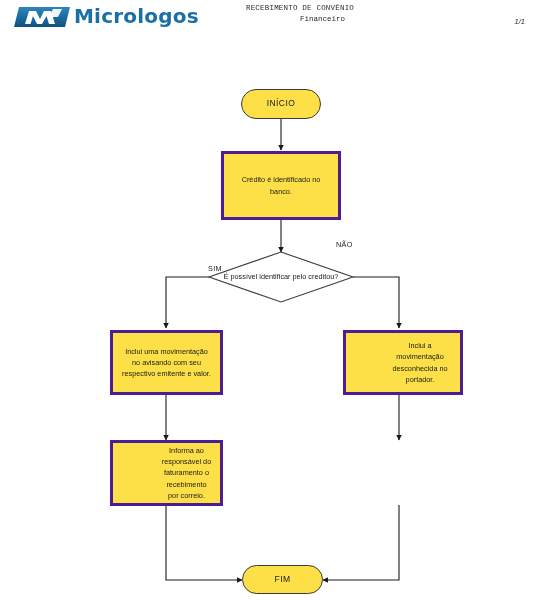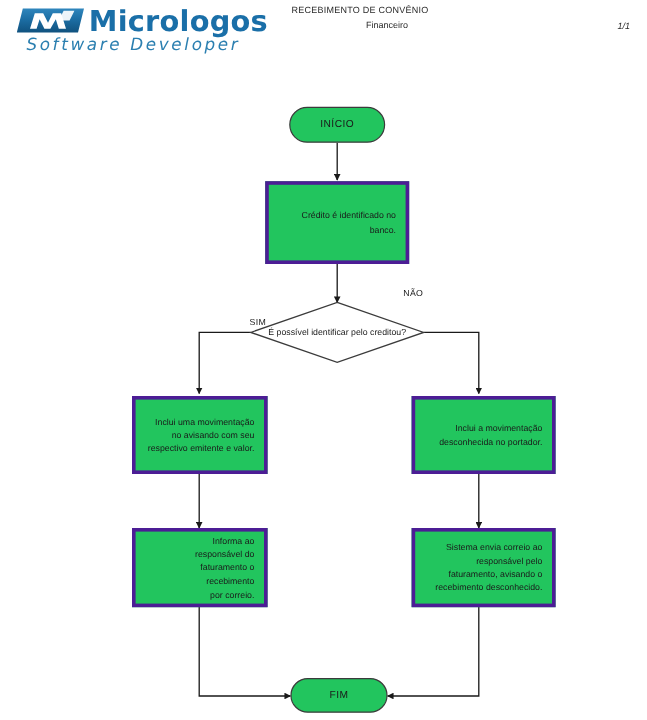--- a/index.html
+++ b/index.html
@@ -33,40 +33,41 @@
   #logo-mark {
     position: absolute;
     left: 6px; top: 3px;
     width: 56px; height: 24px;
   }
   #brand-name {
     position: absolute;
     left: 66px; top: 2px;
     font-family: "DejaVu Sans", sans-serif;
     font-weight: bold;
-    font-size: 24px;
+    font-size: 20px;
     letter-spacing: 0.2px;
     color: #1a6fa8;
     white-space: nowrap;
   }
   #brand-tagline {
     position: absolute;
     left: 14px; top: 28px;
     font-family: "DejaVu Sans", sans-serif;
     font-style: italic;
     font-size: 14px;
     letter-spacing: 2.2px;
     color: #2b7fb0;
     white-space: nowrap;
   }
   #doc-heading {
     position: absolute;
     left: 200px; top: 4px;
     width: 200px;
     text-align: center;
+    font-family: Liberation Mono, monospace;
   }
   #doc-title {
     font-size: 7.5px;
     letter-spacing: 0.2px;
     color: #2b2b2b;
     white-space: nowrap;
   }
   #doc-subtitle {
     font-size: 7.5px;
     margin-top: 3px;
@@ -94,22 +95,22 @@
     left: 0; top: 0;
     width: 539px; height: 600px;
   }
 
   .node {
     position: absolute;
     box-sizing: border-box;
     display: flex;
     align-items: center;
     justify-content: center;
-    text-align: right;
-    background: #22c55e;
+    text-align: center;
+    background: #fde047;
     font-size: 7.3px;
     line-height: 1.55;
     color: #1a1a1a;
   }
   .node-process {
     border: 3px solid #4c1d95;
     padding: 4px 8px;
   }
   .node-terminal {
     border: 1px solid #3b3b3b;
@@ -148,21 +149,20 @@
           <stop offset="0%" stop-color="#2f86bd"></stop>
           <stop offset="45%" stop-color="#1c6ea4"></stop>
           <stop offset="100%" stop-color="#10527f"></stop>
         </linearGradient>
       </defs>
       <polygon points="10,4 112,4 102,44 0,44" fill="url(#lgGrad)"></polygon>
       <polygon points="22,38 30,12 44,12 52,28 60,12 74,12 82,38 70,38 65,22 56,38 46,38 38,22 33,38" fill="#ffffff"></polygon>
       <polygon points="78,8 96,8 88,24 70,24" fill="#ffffff" opacity="0.92"></polygon>
     </svg>
     <div id="brand-name">Micrologos</div>
-    <div id="brand-tagline">Software Developer</div>
   </div>
 
   <div id="doc-heading">
     <div id="doc-title">RECEBIMENTO DE CONVÊNIO</div>
     <div id="doc-subtitle">Financeiro</div>
   </div>
 
   <div id="page-indicator">1/1</div>
 </div>
 
@@ -200,21 +200,20 @@
 
   <div class="node node-process" style="left:221px; top:151px; width:120px; height:69px;">Crédito é identificado no banco.</div>
 
   <div class="node-decision-label" style="left:223px; top:260px; width:116px; height:34px;">É possível identificar pelo creditou?</div>
 
   <div class="branch-label" style="left:208px; top:240px;margin-top:24px;">SIM</div>
   <div class="branch-label" style="left:336px; top:240px;text-align:center;">NÃO</div>
 
   <div class="node node-process" style="left:110px; top:330px; width:113px; height:65px;">Inclui uma movimentação no avisando com seu respectivo emitente e valor.</div>
 
-  <div class="node node-process" style="left:343px; top:330px; width:120px; height:65px;">Inclui a movimentação desconhecida no portador.</div>
+  <div class="node node-process" style="left:343px; top:330px; width:120px; height:65px;padding-left:42px;">Inclui a movimentação desconhecida no portador.</div>
 
   <div class="node node-process" style="left:110px; top:440px; width:113px; height:66px;padding-left:48px;">Informa ao responsável do faturamento o recebimento por correio.</div>
 
-  <div class="node node-process" style="left:343px; top:440px; width:120px; height:66px;">Sistema envia correio ao responsável pelo faturamento, avisando o recebimento desconhecido.</div>
 
   <div class="node node-terminal" style="left:242px; top:565px; width:81px; height:29px;">FIM</div>
 
 </div>
 
 </body></html>

